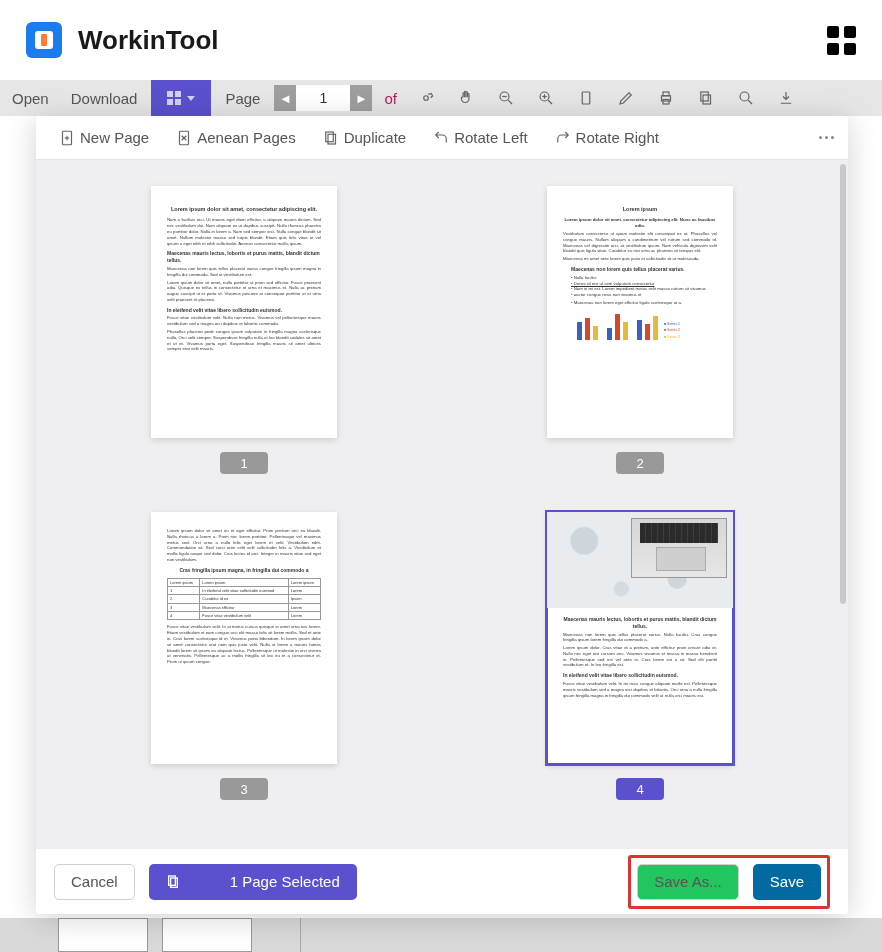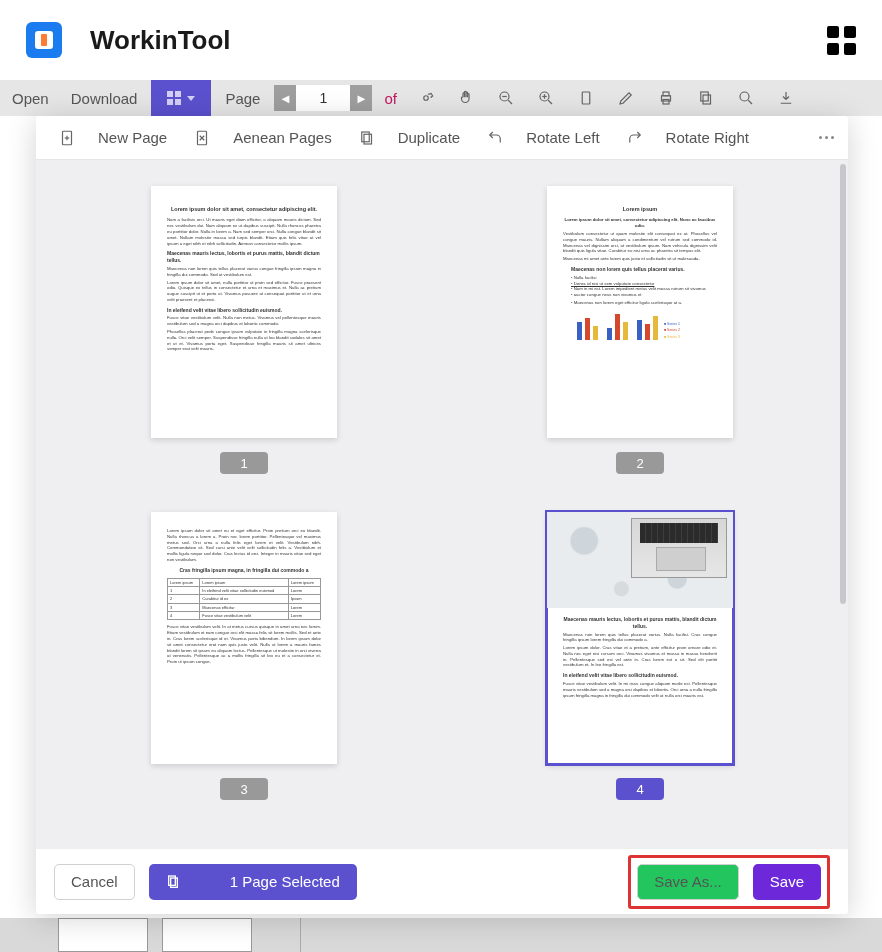--- a/index.html
+++ b/index.html
@@ -9,21 +9,21 @@
     font-family: -apple-system, BlinkMacSystemFont, "Segoe UI", Arial, sans-serif;
     background: #fff;
     position: relative;
     overflow: hidden;
   }
   
   .app-header {
     display: flex; align-items: center; justify-content: space-between;
     padding: 22px 26px 22px 26px;
   }
-  .logo-row { display: flex; align-items: center; gap: 28px; }
+  .logo-row { display: flex; align-items: center; gap: 16px; }
   .logo-box {
     width: 36px; height: 36px; border-radius: 6px;
     background: #1b7cf0; display: flex; align-items: center; justify-content: center;
   }
   .logo-inner {
     width: 18px; height: 18px; background: #fff; border-radius: 3px;
     display: flex; align-items: center; justify-content: center;
   }
   .logo-bar { width: 6px; height: 12px; background: #ff7a33; border-radius: 1px; }
   .logo-text { font-size: 26px; font-weight: 700; color: #1a1a1a; }
@@ -61,21 +61,21 @@
   
   .modal {
     position:absolute; left:36px; top:116px; width:812px; height:798px;
     background:#fff; border-radius:3px; box-shadow: 0 4px 30px rgba(0,0,0,.18);
     display:flex; flex-direction:column;
   }
   .modal-toolbar {
     height:44px; border-bottom:1px solid #e5e5e5; display:flex; align-items:center;
     padding: 0 14px; gap:10px; color:#555; font-size:15px;
   }
-  .modal-toolbar .mitem { display:flex; gap:22px; padding:0 8px; }
+  .modal-toolbar .mitem { display:flex; gap:4px; padding:0 8px; }
   .modal-toolbar .sp { flex:1; }
   .dots3 { display:flex; gap:3px; }
   .dots3 span { width:3px;height:3px;border-radius:50%;background:#888; }
   .thumb-area {
     flex:1; overflow:auto; background:#efeff2; padding:26px 30px 10px 30px;
     position:relative;
   }
   .thumb-grid { display:grid; grid-template-columns: 1fr 1fr; row-gap:38px; column-gap:40px; justify-items:center;}
   .thumb-col { display:flex; flex-direction:column; align-items:center; gap:14px;}
   .page-card {
@@ -88,21 +88,21 @@
   .page-num.sel { background:#5b51ce;}
   .scrollbar-fake { position:absolute; right:2px; top:4px; width:6px; height:440px; background:#c8c8cc; border-radius:3px;}
   
   .modal-footer {
     height:66px; border-top:1px solid #eee; display:flex; align-items:center; padding:0 18px; gap:14px; position:relative;
   }
   .btn { height:36px; padding:0 16px; border-radius:5px; font-size:15px; display:flex; align-items:center; gap:8px; border:1px solid transparent; cursor:pointer;}
   .btn.cancel { background:#fff; border:1px solid #d0d0d0; color:#555;}
   .btn.selected-count { background:#5b51ce; color:#fff;gap:48px;}
   .btn.saveas { background:#22c55e; border:1px solid #d0d0d0; color:#555;}
-  .btn.save { background:#6d28d9; color:#fff;}
+  .btn.save { background:#0369a1; color:#fff;}
   .footer-right { position:absolute; right:18px; display:flex; gap:14px; padding:6px; border:3px solid #d33; border-radius:3px;}
   
   .page-card h5 { font-size:5.5px; font-weight:700; text-align:center; margin:6px 0 4px; }
   .page-card h6 { font-size:5px; font-weight:700; margin:4px 0 2px; }
   .page-card p { margin:2px 0; text-align:justify;}
   .page-card .linelist { margin-left:8px;}
   .page-card .linelist div::before { content:"• "; }
   .barchart { display:flex; align-items:flex-end; gap:3px; height:28px; margin-top:4px; margin-left:14px;}
   .barchart span { width:5px; display:inline-block;}
   .b1{background:#3a60c4;height:18px;} .b2{background:#d6482b;height:22px;} .b3{background:#e7b93b;height:14px;}

